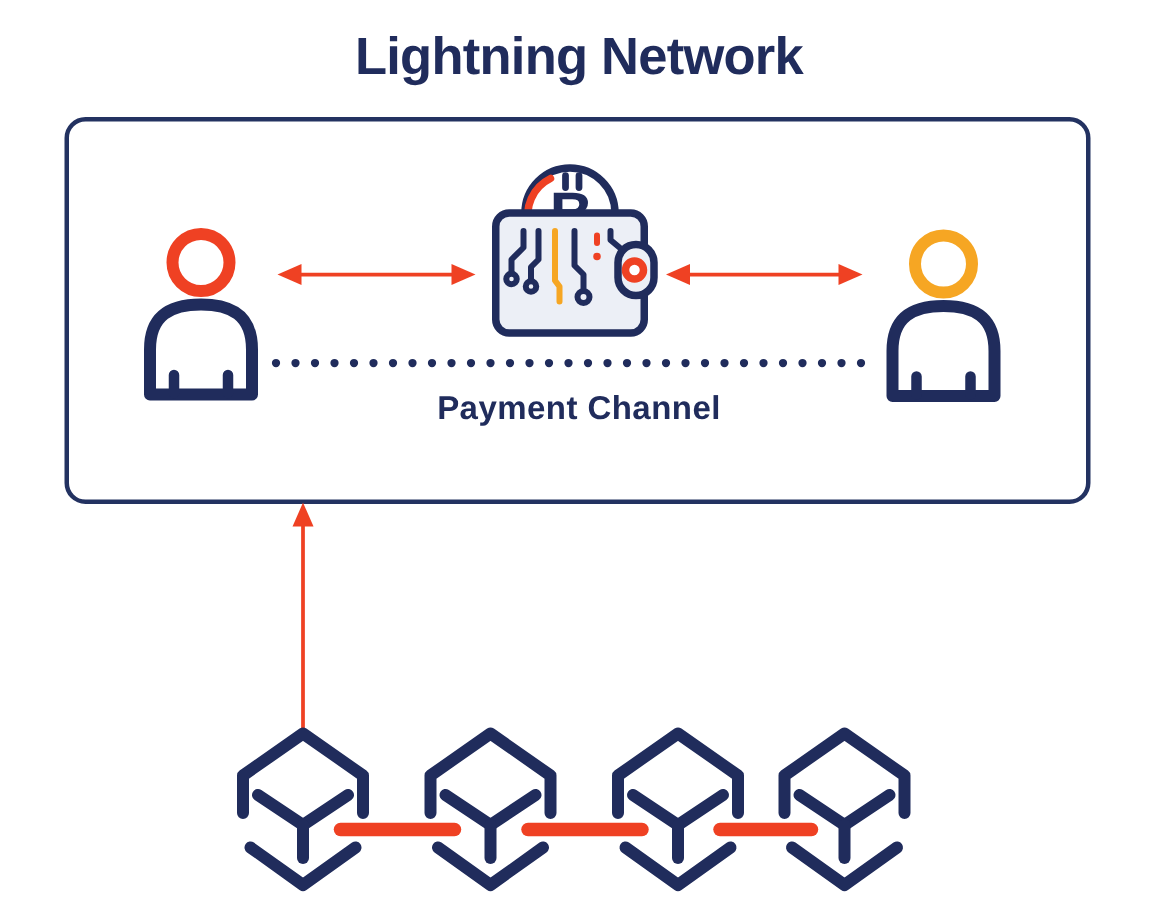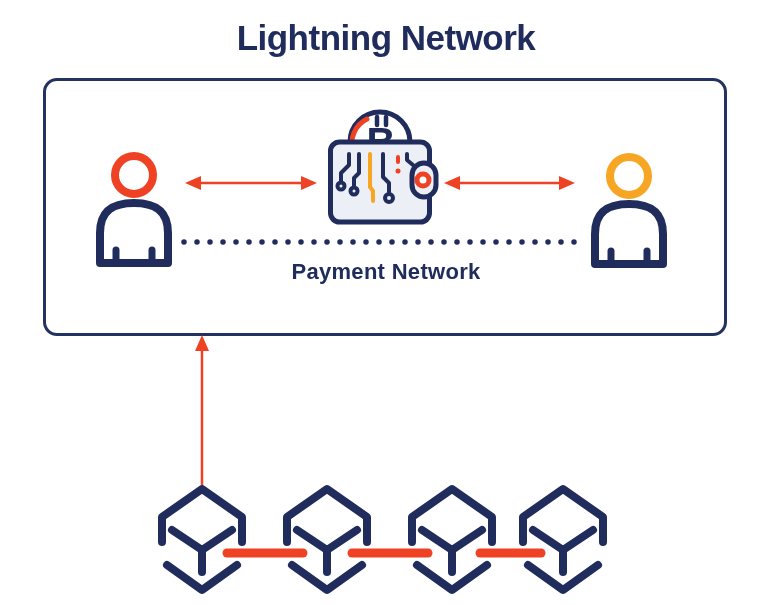--- a/index.html
+++ b/index.html
@@ -84,21 +84,21 @@
   <svg class="abs" style="left:443px;top:172px;" width="133" height="22" viewBox="0 0 133 22">
     <line x1="14" y1="11" x2="119" y2="11" stroke="#EF4123" stroke-width="2.5"></line>
     <polygon points="1,11 17,4 17,18" fill="#EF4123"></polygon>
     <polygon points="132,11 116,4 116,18" fill="#EF4123"></polygon>
   </svg>
 
   <svg class="abs" style="left:180px;top:236px;" width="410" height="12" viewBox="0 0 410 12">
     <line x1="4" y1="6" x2="406" y2="6" stroke="#202C5C" stroke-width="5.5" stroke-linecap="round" stroke-dasharray="0 13"></line>
   </svg>
 
-  <div id="payment-label" class="abs">Payment Network</div>
+  <div id="payment-label" class="abs">Payment Channel</div>
 
 
   <svg class="abs" style="left:191px;top:334px;" width="22" height="156" viewBox="0 0 22 156">
     <line x1="11" y1="14" x2="11" y2="155" stroke="#EF4123" stroke-width="2.5"></line>
     <polygon points="11,1 4,17 18,17" fill="#EF4123"></polygon>
   </svg>
 
   <svg class="abs" style="left:140px;top:468px;" width="500" height="135" viewBox="0 0 500 135">
     <defs>
       <g id="cube" fill="none" stroke="#202C5C" stroke-width="8" stroke-linecap="round" stroke-linejoin="round">

